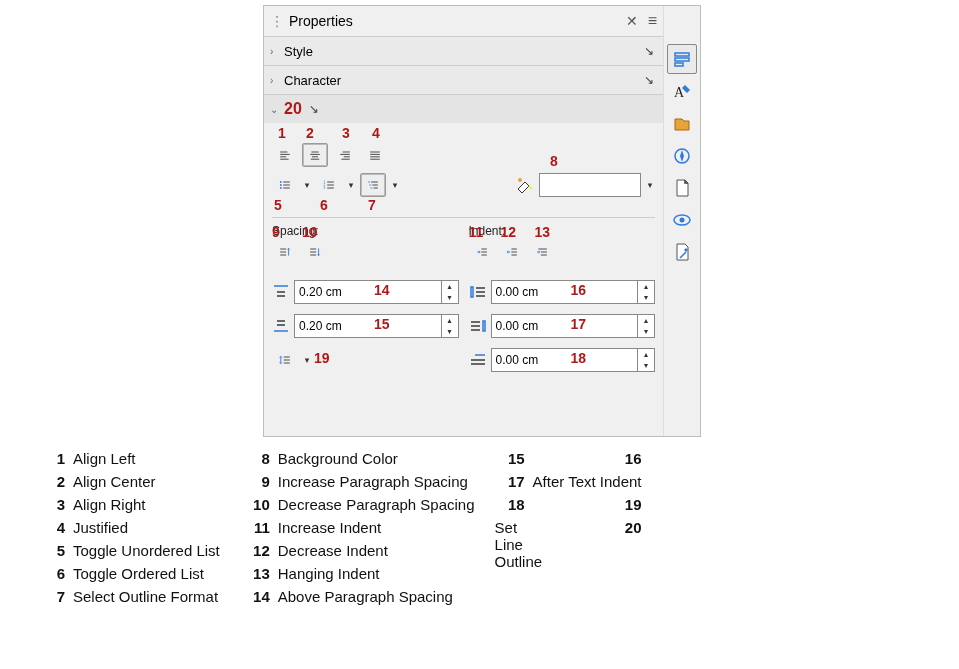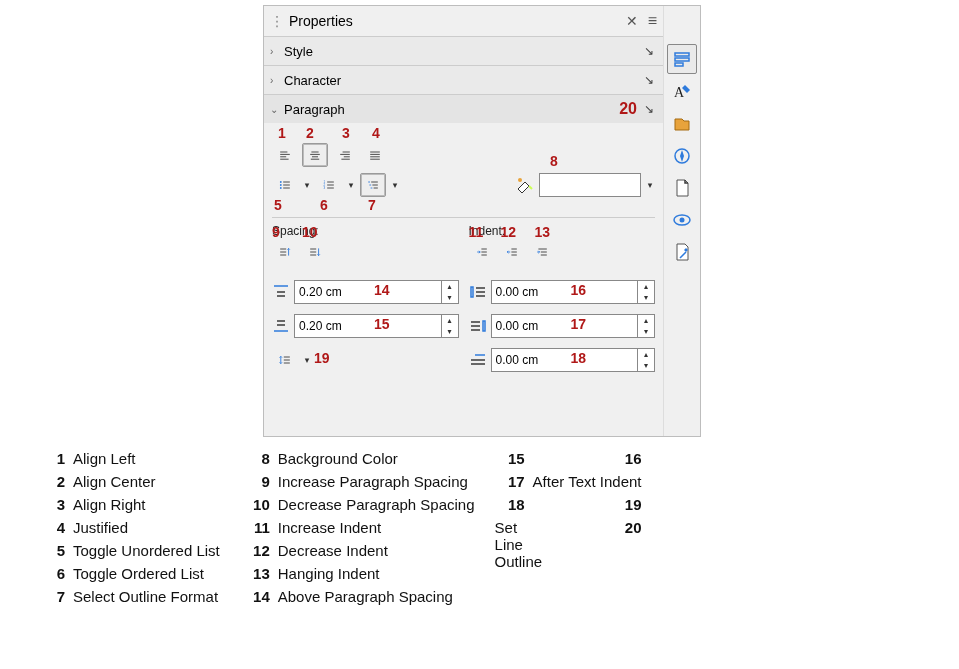--- a/index.html
+++ b/index.html
@@ -85,21 +85,20 @@
         <div class="section-head collapsed">
           <span class="disclosure">›</span>
           <span class="section-title">Character</span>
           <span class="more-opts">↘</span>
         </div>
       </div>
 
       <div class="section">
         <div class="section-head" style="position:relative;">
           <span class="disclosure">⌄</span>
-          <span class="section-title">Paragraph</span>
           <span class="callout" style="position:static;margin-right:4px;font-size:16px;">20</span>
           <span class="more-opts">↘</span>
         </div>
 
         <div class="para-body">
 
           <div class="row" style="margin-top:16px;">
             <button class="iconbtn">
               <svg viewBox="0 0 20 16">
                   <line class="stk" x1="2" y1="3" x2="14" y2="3"></line>

